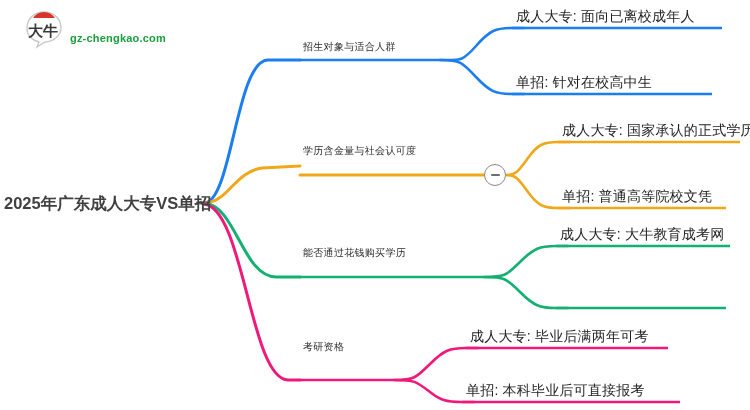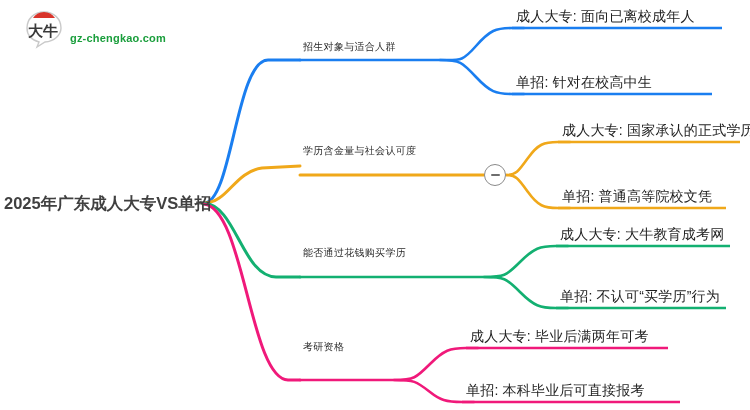--- a/index.html
+++ b/index.html
@@ -173,19 +173,18 @@
   <div class="node branch-node" style="left:303px; top:144px;">学历含金量与社会认可度</div>
   <div class="node leaf-node" style="left:562px; top:122px;">成人大专: 国家承认的正式学历</div>
   <div class="node leaf-node" style="left:562px; top:188px;">单招: 普通高等院校文凭</div>
 
   <div class="collapse-toggle" style="left:484px; top:164px;">
     <div class="bar"></div>
   </div>
 
   <div class="node branch-node" style="left:303px; top:246px;text-align:center;">能否通过花钱购买学历</div>
   <div class="node leaf-node" style="left:560px; top:226px;">成人大专: 大牛教育成考网</div>
-  <div class="node leaf-node" style="left:560px; top:288px;">单招: 不认可“买学历”行为</div>
 
   <div class="node branch-node" style="left:303px; top:340px;">考研资格</div>
   <div class="node leaf-node" style="left:470px; top:328px;">成人大专: 毕业后满两年可考</div>
   <div class="node leaf-node" style="left:466px; top:382px;">单招: 本科毕业后可直接报考</div>
 
 </div>
 
 </body></html>

